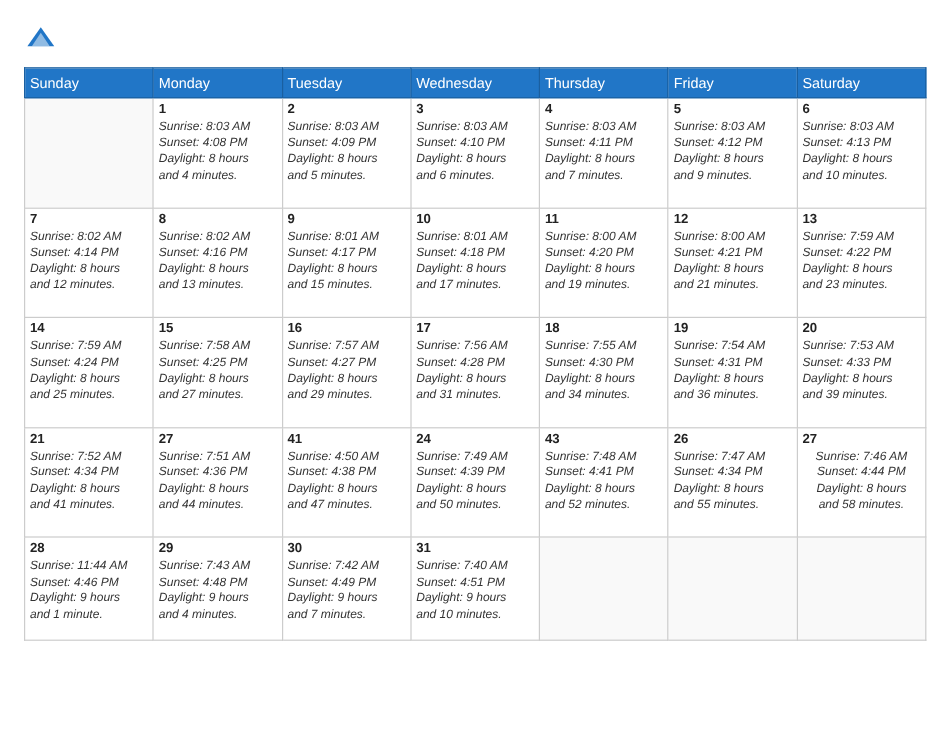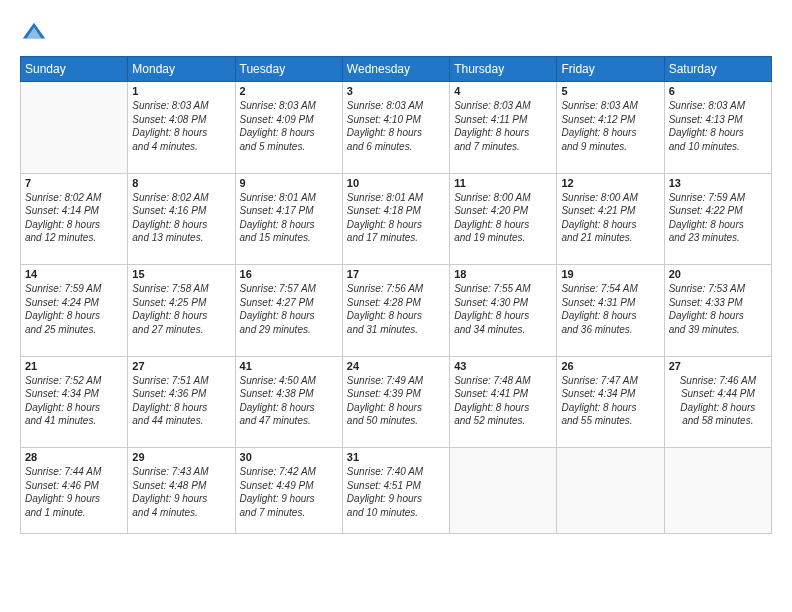--- a/index.html
+++ b/index.html
@@ -334,21 +334,21 @@
             <span class="day-num">27</span>
             <div class="day-info" style="white-space: pre-line; text-align: center;">Sunrise: 7:46 AM
 Sunset: 4:44 PM
 Daylight: 8 hours
 and 58 minutes.</div>
           </td>
         </tr>
         <tr class="last-row">
           <td>
             <span class="day-num">28</span>
-            <div class="day-info" style="white-space: pre-line;">Sunrise: 7:44 AM
+            <div class="day-info" style="white-space: pre-line;">Sunrise: 11:44 AM
 Sunset: 4:46 PM
 Daylight: 9 hours
 and 1 minute.</div>
           </td>
           <td>
             <span class="day-num">29</span>
             <div class="day-info" style="white-space: pre-line;">Sunrise: 7:43 AM
 Sunset: 4:48 PM
 Daylight: 9 hours
 and 4 minutes.</div>

